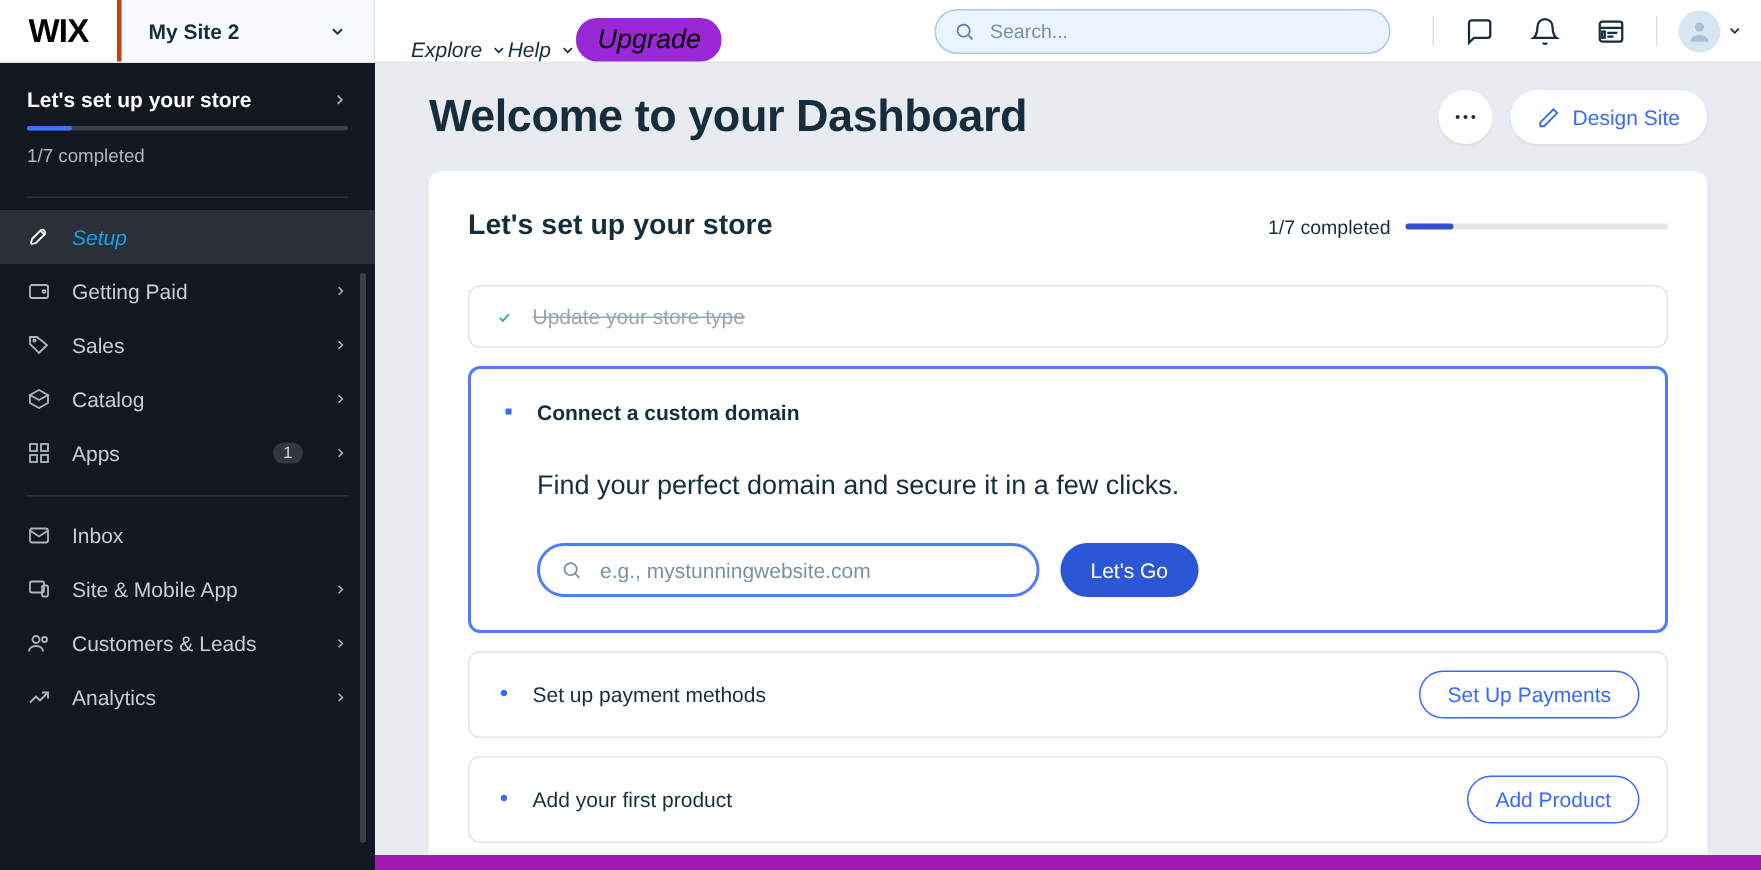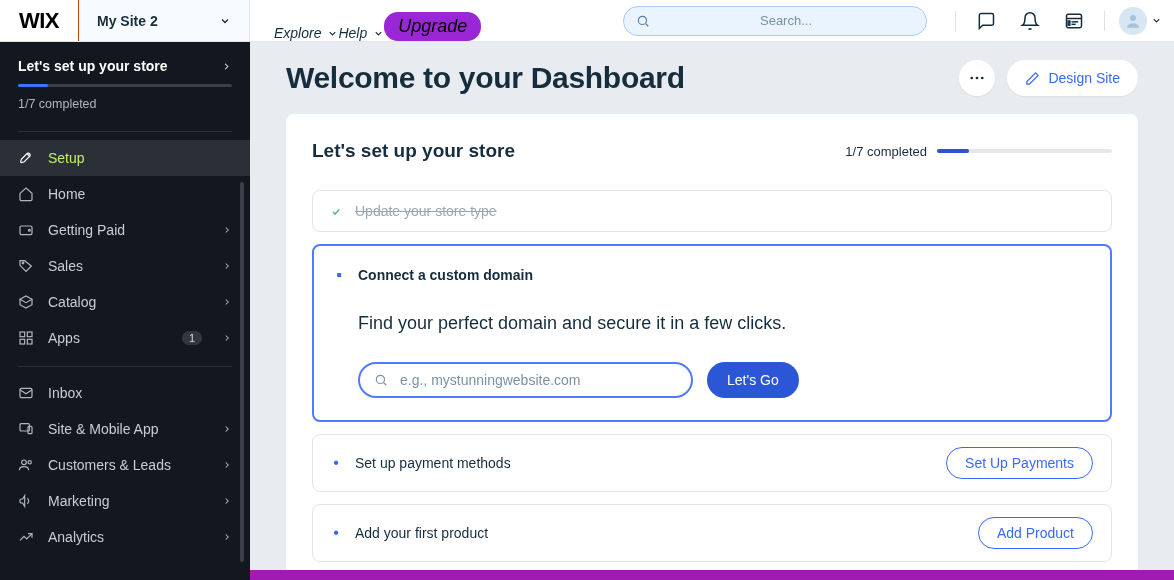--- a/index.html
+++ b/index.html
@@ -2,48 +2,48 @@
 <html><head>
 <meta charset="utf-8">
 <style>
   * { box-sizing: border-box; }
   html, body { margin:0; padding:0; font-family: -apple-system, BlinkMacSystemFont, "Helvetica Neue", Arial, sans-serif; font-size:14px; color:#162d3d; background:#fff;}
   .app { width:1174px; height:580px; position:relative; overflow:hidden; background:#fff;}
   
   .topbar { height:42px; border-bottom:1px solid #e5e5e5; display:flex; align-items:stretch; }
   .logo-wrap { width:78px; display:flex; align-items:center; justify-content:center; }
   .logo { font-weight:900; font-size:22px; letter-spacing:-0.5px; color:#000; }
-  .site-switcher { width:172px; display:flex; align-items:center; padding:0 18px; border-left:1px solid #c2410c; border-right:1px solid #e5e5e5; background:#f7fbff; cursor:pointer; justify-content:space-between;}
+  .site-switcher { width:172px; display:flex; align-items:center; padding:0 18px; border-left:3px solid #c2410c; border-right:1px solid #e5e5e5; background:#f7fbff; cursor:pointer; justify-content:space-between;}
   .site-switcher span.label { font-weight:600; color:#162d3d; }
   .chev { margin-left:8px; color:#162d3d; }
   .topnav { display:flex; align-items:flex-end; padding-left:24px;font-style:italic; }
   .topnav-item { display:flex; align-items:center; gap:6px; cursor:pointer; color:#162d3d; font-size:14px;}
   .upgrade-pill { background:#9a27d6; color:#000000; padding:4px 14px; border-radius:14px; font-size:18px; font-weight:500; cursor:pointer;}
   .top-right { margin-left:auto; display:flex; align-items:center; padding-right:12px;}
   .search-wrap { width:304px; height:30px; border:1px solid #a8caf6; background:#eaf4fe; border-radius:16px; display:flex; align-items:center; padding:0 12px; gap:8px; margin-right:20px;}
-  .search-wrap input { border:none; background:transparent; outline:none; flex:1; color:#8b5cf6; font-size:13px;text-align:center;}
+  .search-wrap input { border:none; background:transparent; outline:none; flex:1; color:#8b5cf6; font-size:13px;}
   .search-wrap input::placeholder { color:#7a92a5;}
   .vsep { width:1px; height:20px; background:#e0e0e0; margin:0 8px;}
   .ticon { width:24px; height:24px; color:#162d3d; display:flex; align-items:center; justify-content:center; margin:0 10px; cursor:pointer;}
   .avatar { width:28px; height:28px; border-radius:50%; background:#d8e6f3; display:flex; align-items:center; justify-content:center; margin-left:6px;}
   .avatar svg { color:#a8c2db;}
   .avchev { margin-left:4px; color:#162d3d;}
   
   .body { display:flex; height:calc(100% - 42px); }
   .sidebar { width:250px; background:#131720; color:#c7cdd6; position:relative; overflow:hidden;}
   .sb-scroll { position:absolute; right:6px; top:140px; width:4px; height:380px; background:#3a3f49; border-radius:3px;}
   .setup-block { padding:16px 18px 14px 18px; }
   .setup-head { display:flex; align-items:center; justify-content:space-between; font-weight:700; color:#fff; cursor:pointer;}
   .setup-progress-track { height:3px; background:#3a3f49; margin-top:10px; border-radius:2px;}
   .setup-progress-fill { height:100%; width:14%; background:#3e73ff; border-radius:2px;}
   .setup-sub { font-size:12.5px; color:#aeb6c1; margin-top:10px;}
   .sb-divider { height:1px; background:#2a2f38; margin:6px 18px 0 18px;}
   .sb-spacer { height:8px;}
   .sb-item { height:36px; display:flex; align-items:center; padding:0 18px; gap:14px; cursor:pointer; font-size:14px; position:relative;}
-  .sb-item.active { background:#2a2f38; color:#bef264;}
+  .sb-item.active { background:#2a2f38; color:#0ea5e9;font-style:italic;}
   .sb-item .ico { width:16px; display:flex; align-items:center; justify-content:center; color:#aeb6c1;}
   .sb-item.active .ico { color:#fff;}
   .sb-item .lbl { flex:1;}
   .sb-item .chevr { color:#aeb6c1;}
   .badge-num { background:#32373f; color:#d4d9df; font-size:11px; border-radius:10px; padding:1px 7px; margin-right:6px;}
   
   .main { flex:1; background:#e8ecf0; overflow:auto; position:relative;}
   .main-inner { padding:18px 36px 0 36px;}
   .main-head { display:flex; align-items:center; justify-content:space-between; margin-bottom:18px;}
   .main-title { font-size:30px; font-weight:800; color:#162d3d; letter-spacing:-0.3px;}
@@ -187,28 +187,20 @@
             <svg width="16" height="16" viewBox="0 0 24 24" fill="none" stroke="currentColor" stroke-width="1.8">
               <path d="M5 19l4-1 9-9a3 3 0 0 0-4-4l-9 9-1 4z"></path>
               <path d="M14 6l4 4"></path>
             </svg>
           </span>
         <span class="lbl">Setup</span>
       </div>
       <div class="sb-item">
         <span class="ico">
             <svg width="16" height="16" viewBox="0 0 24 24" fill="none" stroke="currentColor" stroke-width="1.8">
-              <path d="M3 11l9-8 9 8v9a2 2 0 0 1-2 2H5a2 2 0 0 1-2-2z"></path>
-            </svg>
-          </span>
-        <span class="lbl">Home</span>
-      </div>
-      <div class="sb-item">
-        <span class="ico">
-            <svg width="16" height="16" viewBox="0 0 24 24" fill="none" stroke="currentColor" stroke-width="1.8">
               <rect x="3" y="6" width="18" height="13" rx="2"></rect>
               <circle cx="17" cy="12.5" r="1.4"></circle>
             </svg>
           </span>
         <span class="lbl">Getting Paid</span>
         <span class="chevr">
             <svg width="10" height="10" viewBox="0 0 24 24" fill="none" stroke="currentColor" stroke-width="2.5">
               <polyline points="9 6 15 12 9 18"></polyline>
             </svg>
           </span>
@@ -287,34 +279,20 @@
       </div>
       <div class="sb-item">
         <span class="ico">
             <svg width="16" height="16" viewBox="0 0 24 24" fill="none" stroke="currentColor" stroke-width="1.8">
               <circle cx="9" cy="8" r="3.5"></circle>
               <path d="M2 20c0-3.5 3-5.5 7-5.5s7 2 7 5.5"></path>
               <circle cx="17.5" cy="8" r="2.5"></circle>
             </svg>
           </span>
         <span class="lbl">Customers &amp; Leads</span>
-        <span class="chevr">
-            <svg width="10" height="10" viewBox="0 0 24 24" fill="none" stroke="currentColor" stroke-width="2.5">
-              <polyline points="9 6 15 12 9 18"></polyline>
-            </svg>
-          </span>
-      </div>
-      <div class="sb-item">
-        <span class="ico">
-            <svg width="16" height="16" viewBox="0 0 24 24" fill="none" stroke="currentColor" stroke-width="1.8">
-              <path d="M3 11v2a2 2 0 0 0 2 2h2l3 5v-16l-3 5H5a2 2 0 0 0-2 2z"></path>
-              <path d="M14 8a5 5 0 0 1 0 8"></path>
-            </svg>
-          </span>
-        <span class="lbl">Marketing</span>
         <span class="chevr">
             <svg width="10" height="10" viewBox="0 0 24 24" fill="none" stroke="currentColor" stroke-width="2.5">
               <polyline points="9 6 15 12 9 18"></polyline>
             </svg>
           </span>
       </div>
       <div class="sb-item">
         <span class="ico">
             <svg width="16" height="16" viewBox="0 0 24 24" fill="none" stroke="currentColor" stroke-width="1.8">
               <polyline points="3 17 9 11 13 15 21 7"></polyline>

